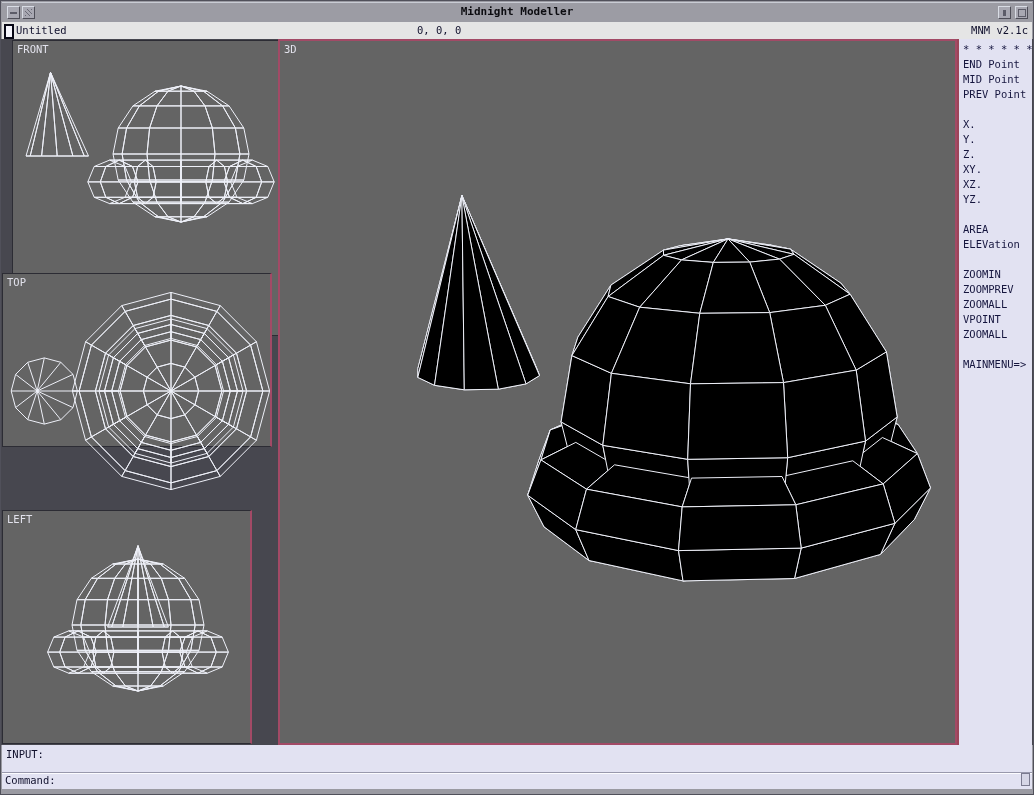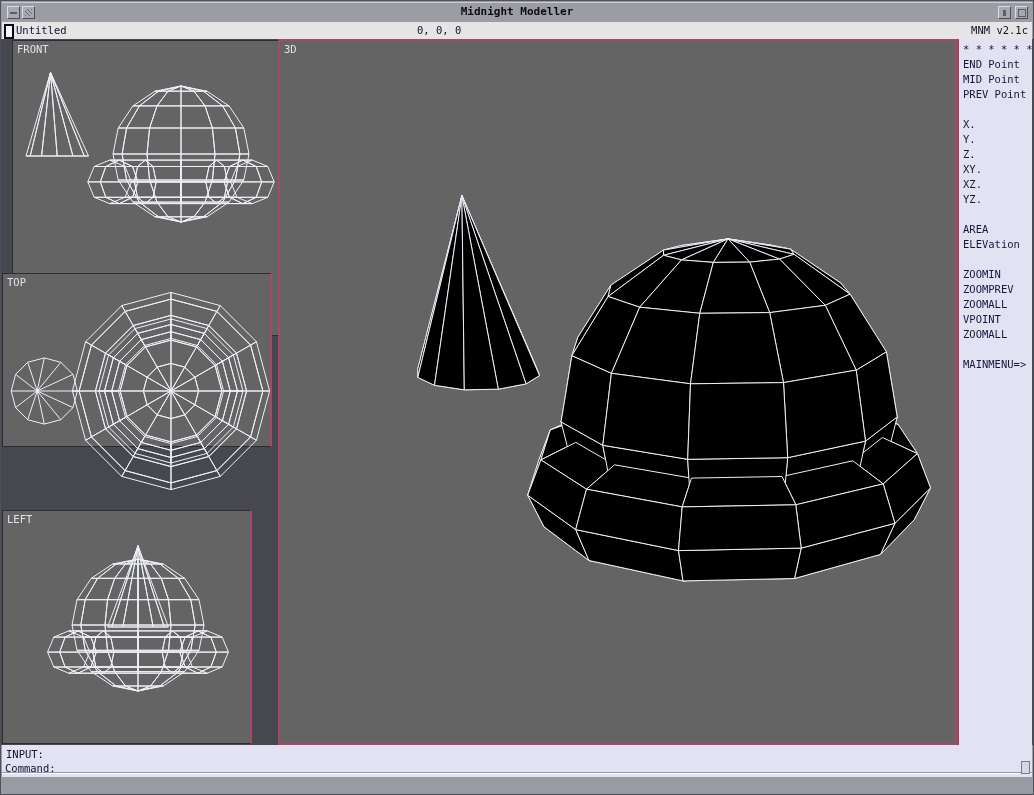--- a/index.html
+++ b/index.html
@@ -38,21 +38,21 @@
     border:2px solid #a24a66;box-sizing:border-box;}
   .vp-label{position:absolute;left:4px;top:2px;color:#e2e2ec;font-size:10.5px;z-index:2;}
   .vp svg,#vp-3d svg{position:absolute;left:0;top:0;display:block;}
   
   #sidebar{position:absolute;left:956px;top:38px;width:75px;height:706px;background:#e2e2f2;
     border-left:2px solid #9c4458;box-sizing:border-box;padding-top:3px;}
   .menu-line{height:15px;line-height:15px;padding-left:4px;font-size:10.5px;color:#15153e;
     white-space:pre;cursor:default;}
   .menu-spacer{height:15px;}
   
-  #bottombar{position:absolute;left:1px;top:744px;right:1px;height:32px;background:#e2e2f2;
+  #bottombar{position:absolute;left:1px;top:744px;right:1px;height:44px;background:#e2e2f2;
     font-size:10.5px;color:#10102c;}
   #input-line{position:absolute;left:4px;top:3px;}
   #cmd-sep{position:absolute;left:0;right:0;top:27px;height:1px;background:#fcfcff;
     border-top:1px solid #9898ac;}
   #command-line{position:absolute;left:3px;bottom:3px;}
   #resize-grip{position:absolute;right:2px;bottom:3px;width:7px;height:11px;
     border:1px solid #7b7b90;background:#d6d6e6;}
 </style>
 </head>
 <body>

